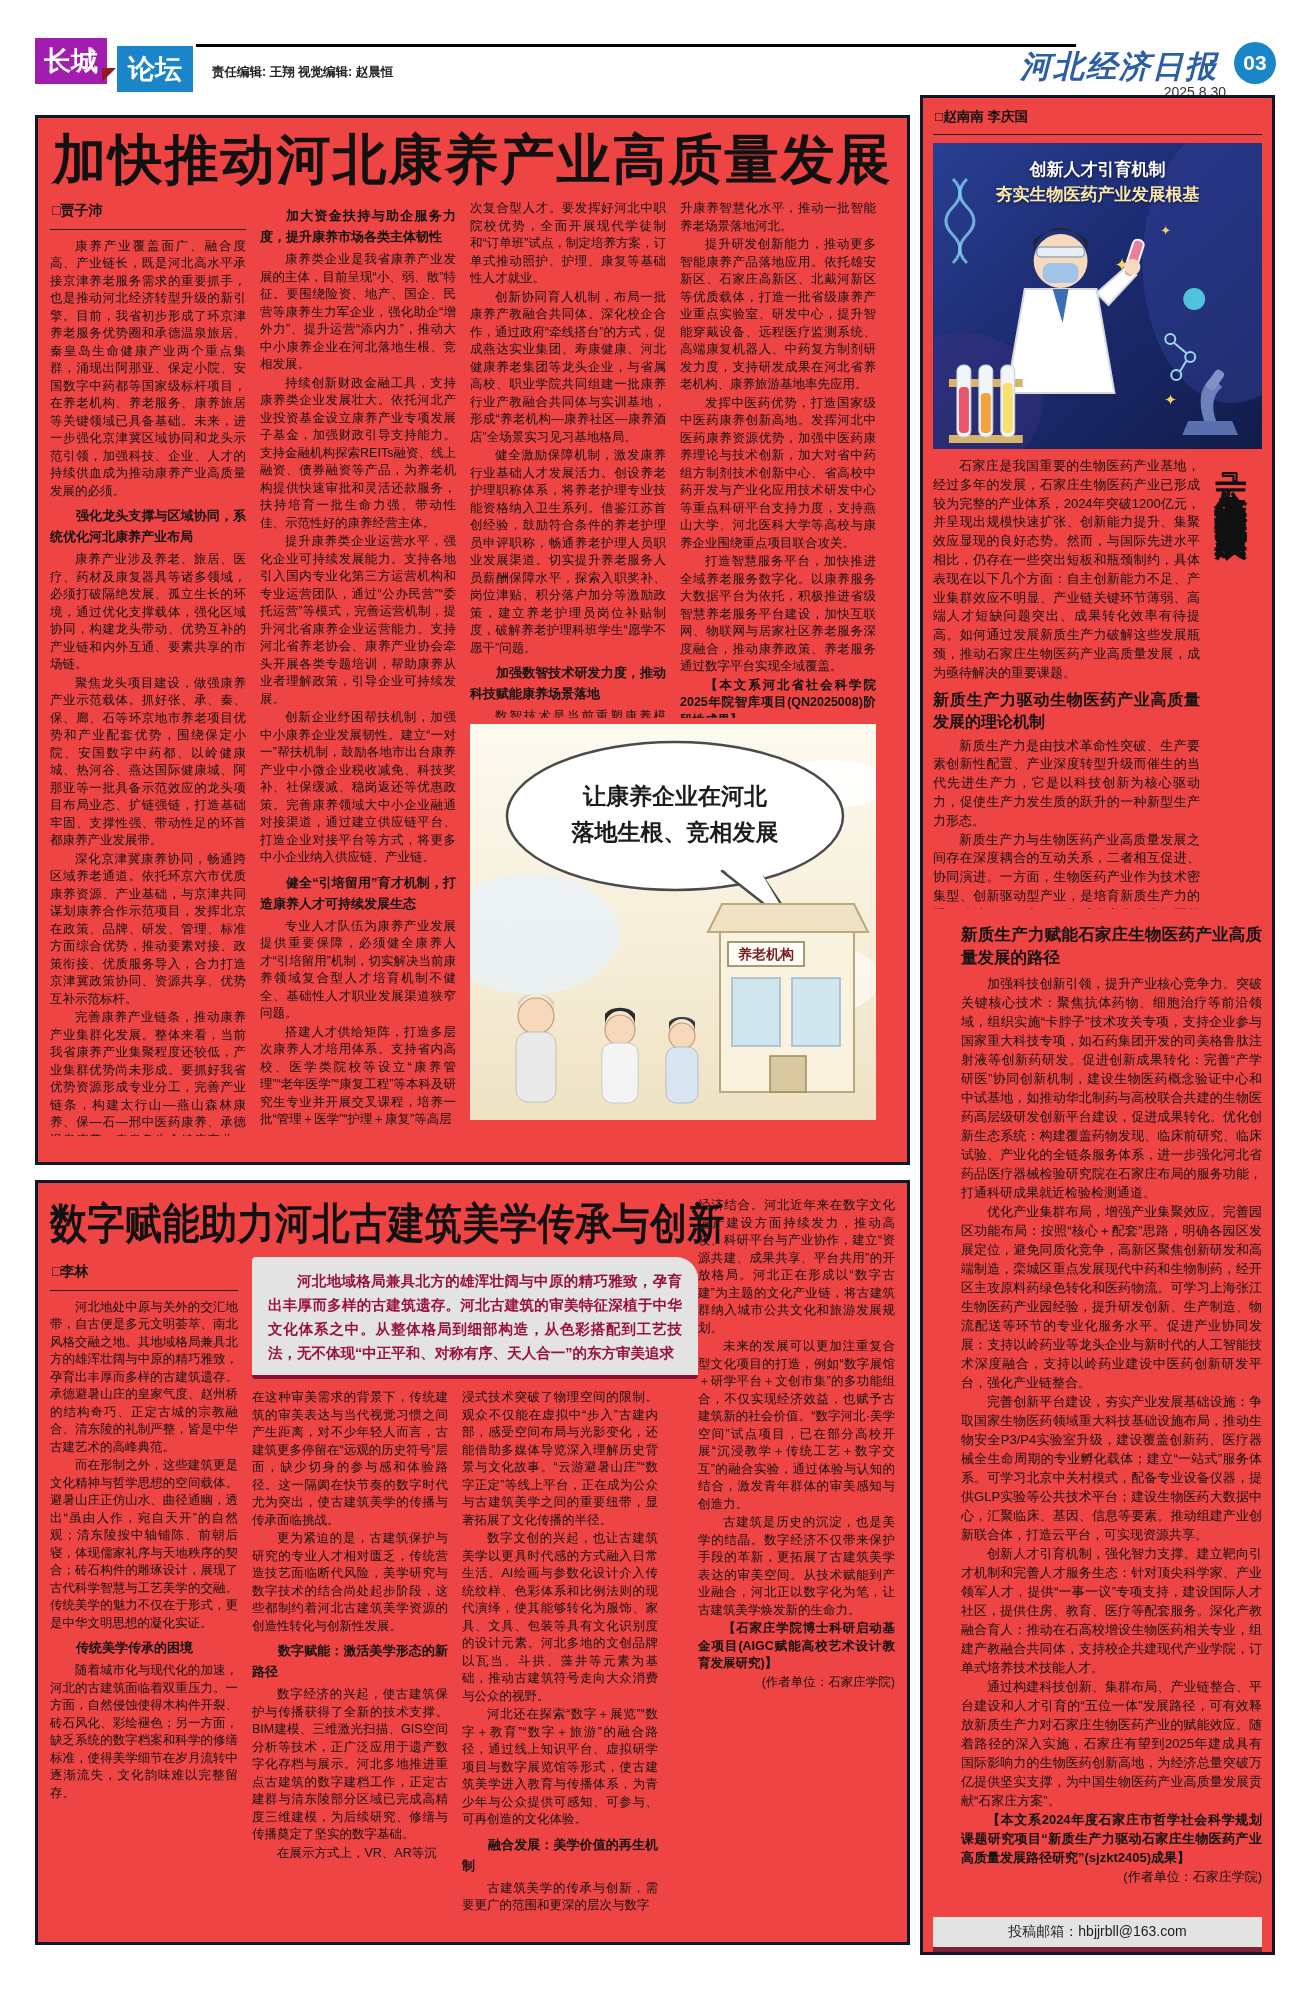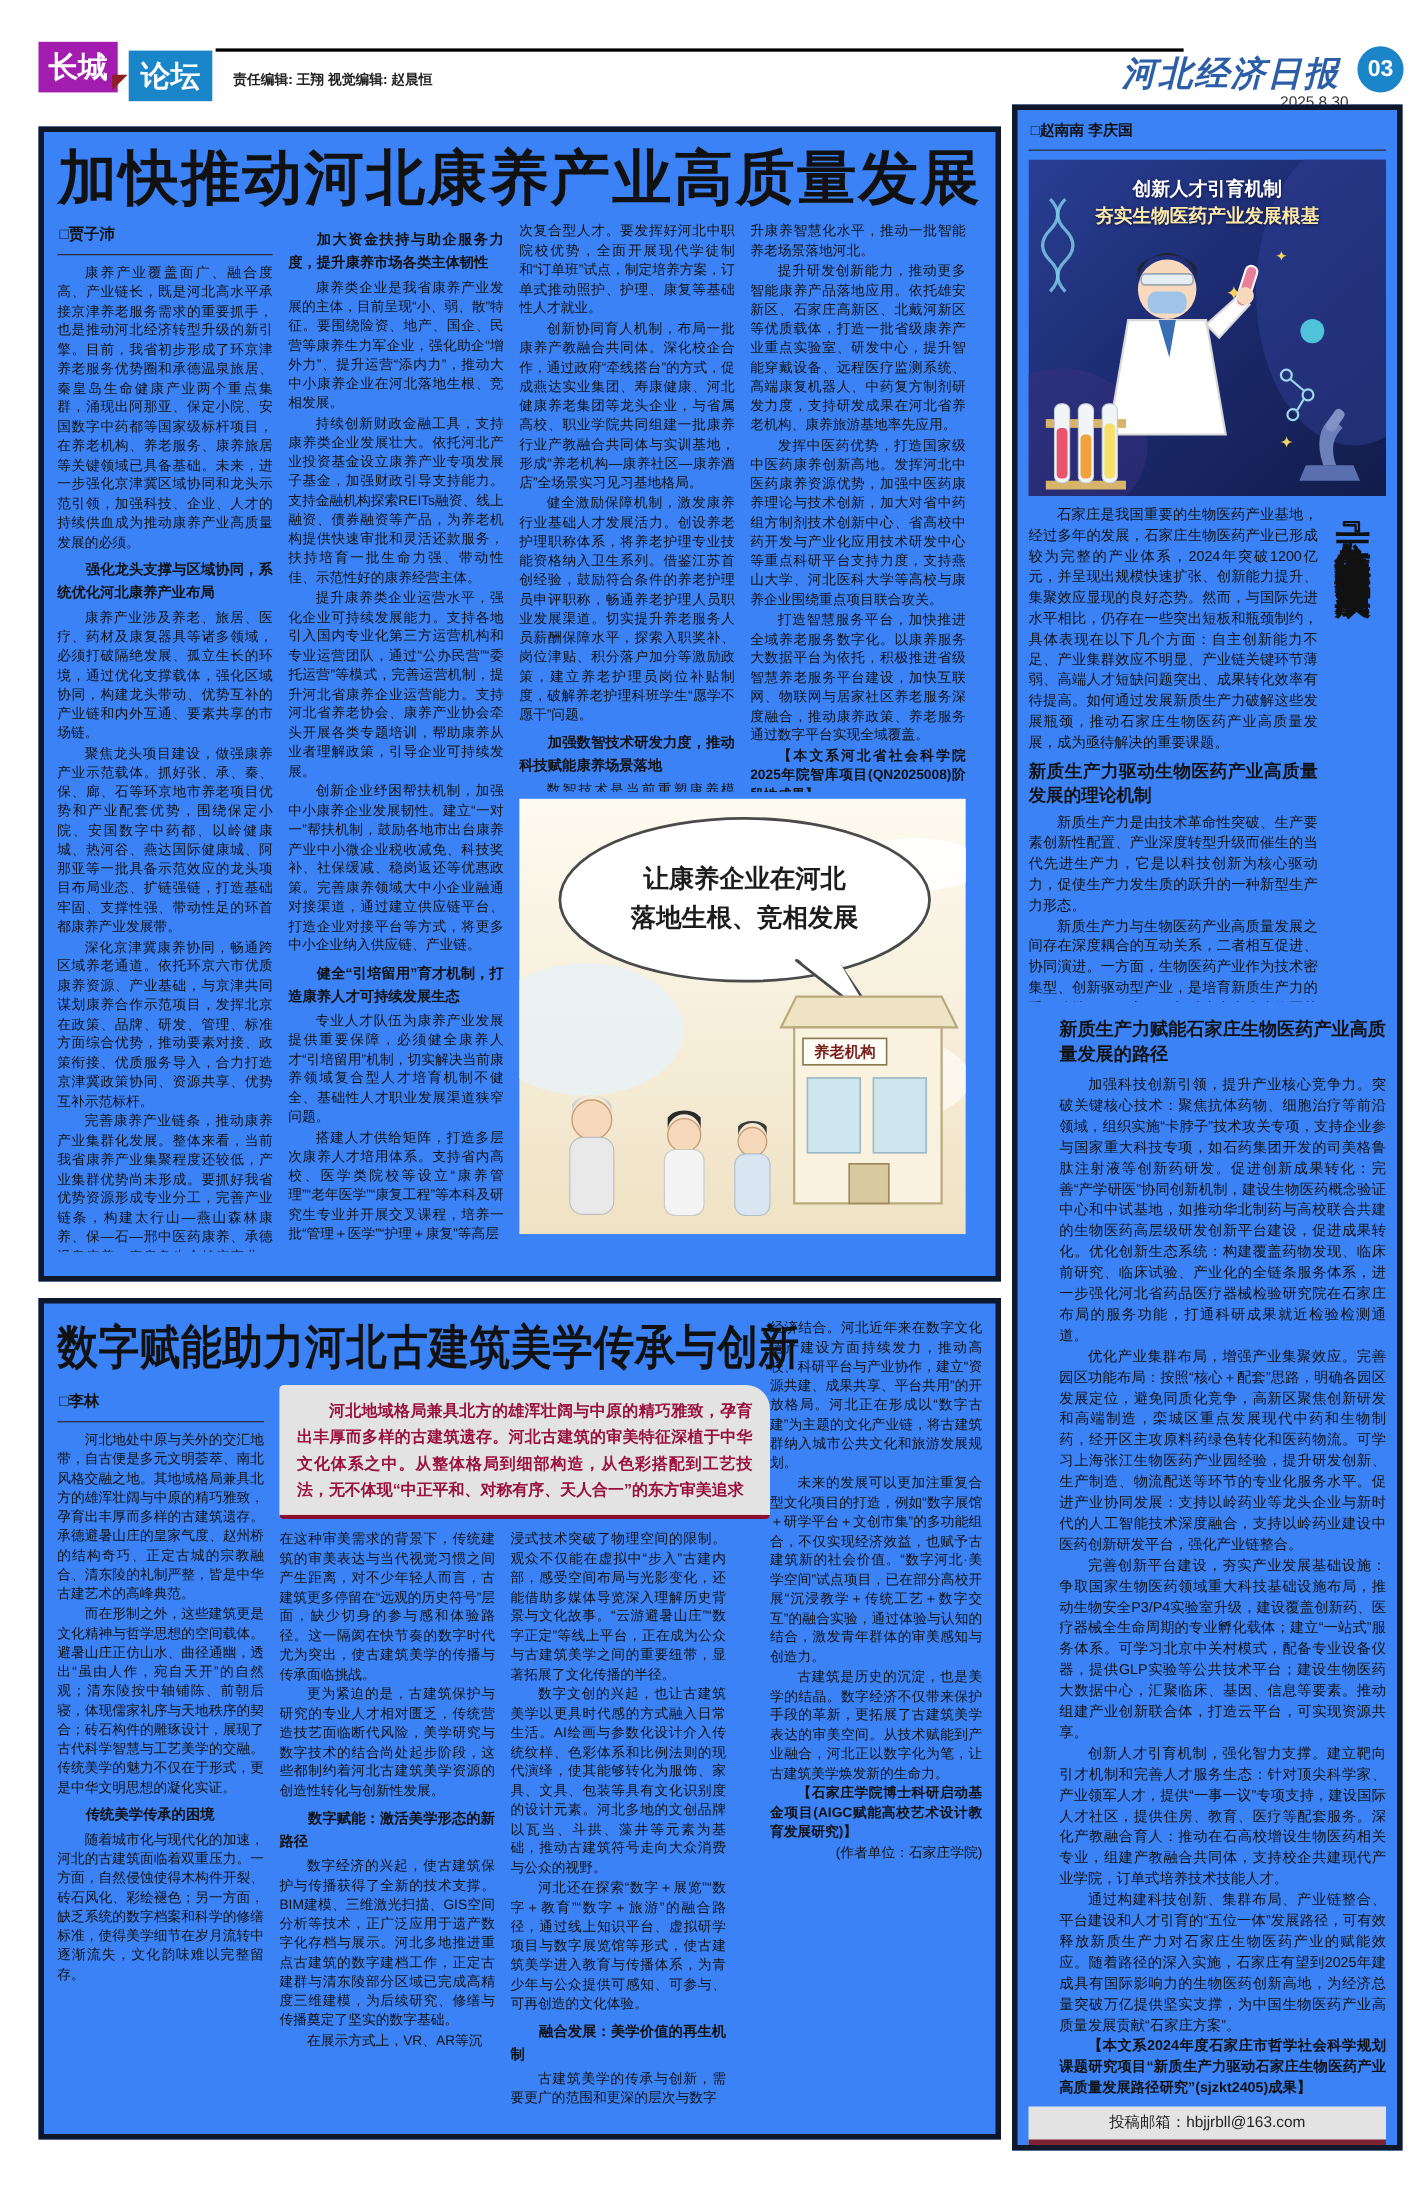--- a/index.html
+++ b/index.html
@@ -17,21 +17,21 @@
             display:flex;align-items:center;justify-content:center;font-size:27px;font-weight:900;}
   .editors{position:absolute;left:212px;top:64px;font-size:12.5px;font-weight:700;color:#222;}
   .paper{position:absolute;right:80px;top:46px;font-size:31px;font-weight:900;color:#2b5ea7;
          font-family:"Liberation Serif","DejaVu Serif",serif;font-style:italic;letter-spacing:2px;}
   .pagenum{position:absolute;right:22px;top:42px;width:42px;height:42px;border-radius:50%;
          background:#1b85c9;color:#fff;font-size:21px;font-weight:700;display:flex;align-items:center;justify-content:center;}
   .dateline{position:absolute;right:72px;top:84px;font-size:14px;color:#333;}
   
   .content{position:absolute;left:35px;top:95px;width:1240px;display:flex;gap:10px;}
   .leftstack{width:875px;display:flex;flex-direction:column;}
-  .box{border:5px solid #0f172a;background:#3b82f6;box-sizing:border-box;}
+  .box{border:3px solid #0f172a;background:#ef4444;box-sizing:border-box;}
   .art1{margin-top:20px;height:1050px;padding:6px 12px;overflow:hidden;}
   .art2{margin-top:15px;height:765px;padding:8px 12px;overflow:hidden;display:flex;}
   .art3{width:355px;height:1860px;padding:8px 10px 0;overflow:hidden;display:flex;flex-direction:column;}
   
   .headline1{font-family:"Liberation Serif","DejaVu Serif",serif;font-weight:900;font-size:54px;
              letter-spacing:2px;text-align:center;line-height:72px;white-space:nowrap;}
   .headline2{font-family:"Liberation Serif","DejaVu Serif",serif;font-weight:900;font-size:37px;
              letter-spacing:0.5px;line-height:58px;white-space:nowrap;transform:scaleY(1.15);transform-origin:left top;}
   .byline{font-size:14px;font-weight:700;border-bottom:1.5px solid #222;padding:6px 2px 9px;margin-bottom:8px;}
   .col{font-size:12.5px;line-height:17.5px;text-align:justify;overflow:hidden;}

